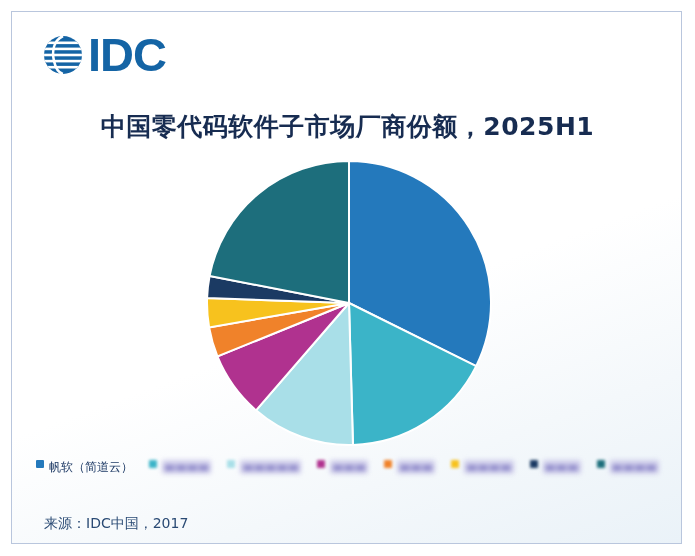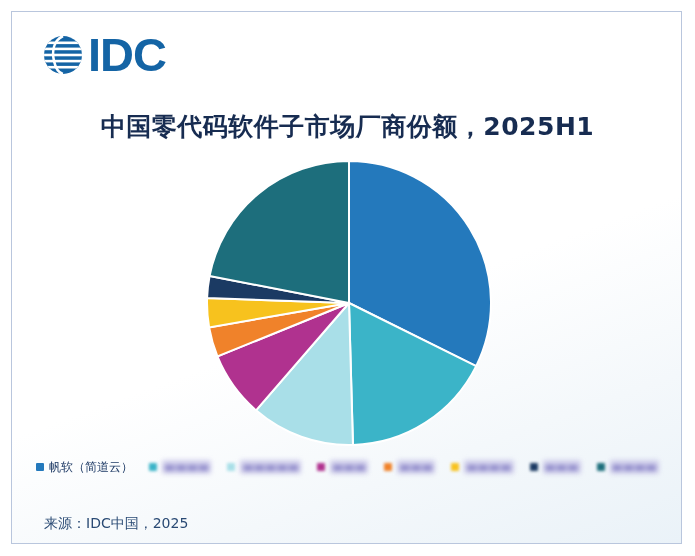--- a/index.html
+++ b/index.html
@@ -44,21 +44,21 @@
     position:absolute;left:0;top:140px;width:671px;height:300px;
   }
   #pie-svg{display:block;margin:0 auto;}
   
   #legend{
     position:absolute;left:0;top:448px;width:671px;
     display:flex;justify-content:center;align-items:center;
     gap:16px;
     flex-wrap:nowrap;
   }
-  .legend-item{display:flex;align-items:center;white-space:nowrap;}
+  .legend-item{display:flex;white-space:nowrap;}
   .legend-swatch{
     width:8px;height:8px;margin-right:5px;flex:0 0 auto;border-radius:1px;
   }
   .legend-label{
     font-family:"DejaVu Sans","Liberation Sans",sans-serif;
     font-size:12px;color:#1f3b66;line-height:14px;
   }
   .legend-item.redacted .legend-label{
     color:#6a63b8;
     background:#c9c6e8;
@@ -147,15 +147,15 @@
       <div class="legend-item redacted">
         <span class="legend-swatch" style="background: rgb(27, 58, 99);"></span>
         <span class="legend-label">▬▬▬</span>
       </div>
       <div class="legend-item redacted">
         <span class="legend-swatch" style="background: rgb(29, 110, 124);"></span>
         <span class="legend-label">▬▬▬▬</span>
       </div>
     </div>
 
-  <div id="source">来源：IDC中国，2025</div>
+  <div id="source">来源：IDC中国，2017</div>
 
 </div>
 
 </body></html>

